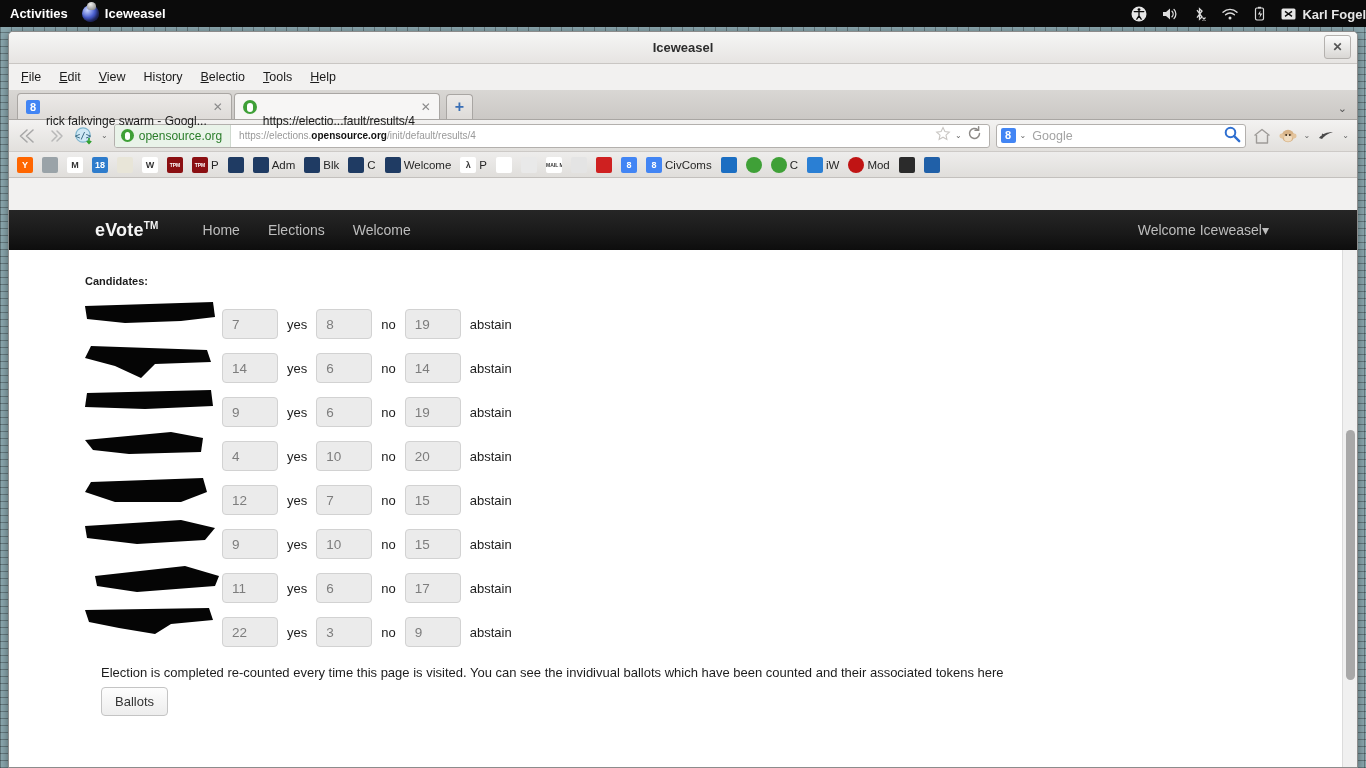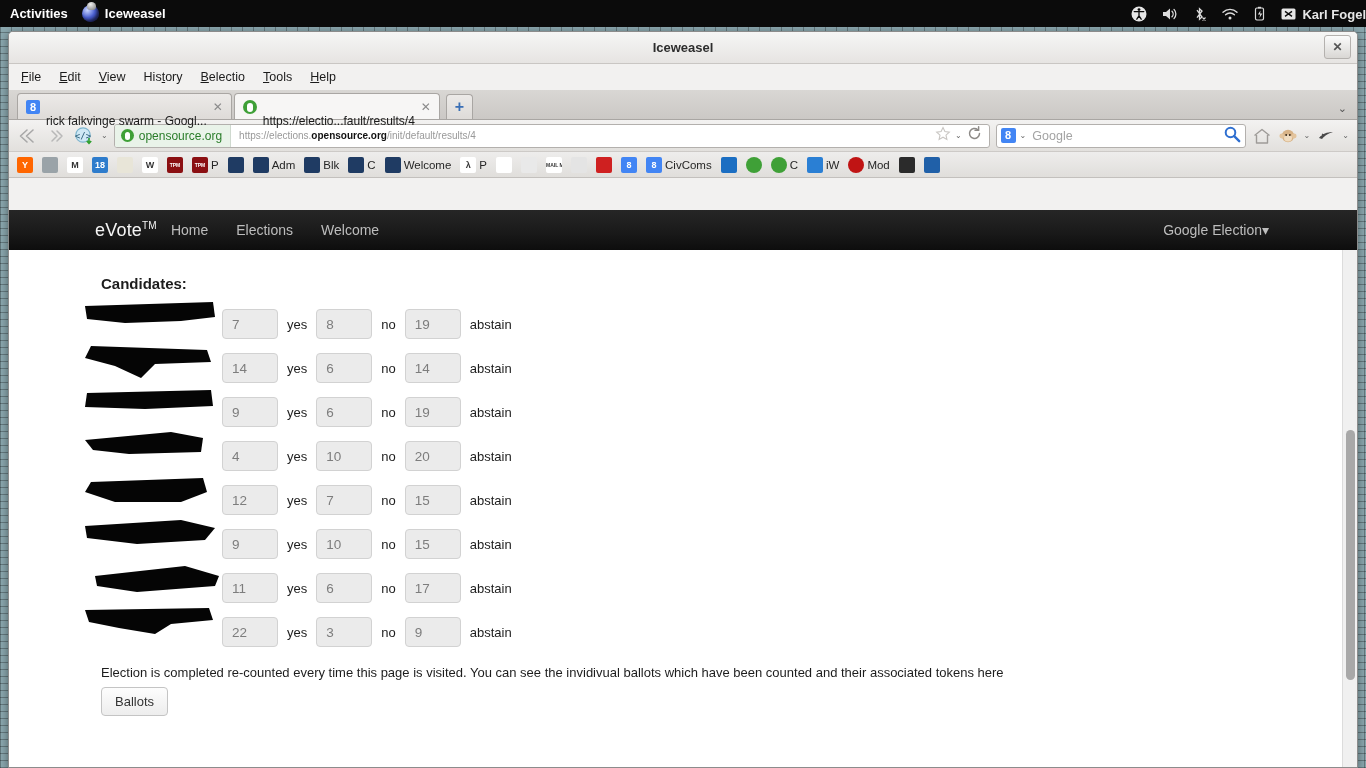--- a/index.html
+++ b/index.html
@@ -193,35 +193,36 @@
   #viewport {
     position: absolute; left: 0; right: 0; top: 178px; bottom: 0;
     background: #fff; overflow: hidden;
   }
   #sitenav {
     height: 40px; background: linear-gradient(to bottom, #262626 0%, #1a1a1a 55%, #0d0d0d 100%);
     display: flex; align-items: center; padding: 0 18px;
     color: #bfbfbf; font-size: 14px;
   }
   #sitenav .brand {
-    color: #f5f5f5; font-size: 18px; margin-left: 68px; 
+    color: #f5f5f5; font-size: 18px; margin-left: 68px; margin-right: 30px;
     letter-spacing: .2px;
+    font-weight: bold;
   }
   #sitenav .brand sup { font-size: 10px; vertical-align: super; }
   #sitenav .navlink { padding: 0 14px; color: #bdbdbd; cursor: pointer; }
   #sitenav .welcome { margin-left: auto; margin-right: 70px; color: #bdbdbd; cursor: pointer; }
 
   #pagebody { position: relative; height: calc(100% - 40px); background: #fff; }
   .cut-row {
     position: absolute; top: 0; left: 0; right: 0; height: 6px;
     overflow: hidden;
   }
   .candidates-h {
-    position: absolute; left: 92px; top: 25px;
-    font-size: 15px; font-weight: bold; color: #1d1d1d;
+    position: absolute; left: 76px; top: 25px;
+    font-size: 11px; font-weight: bold; color: #1d1d1d;
   }
   #rows { position: absolute; left: 76px; top: 52px; }
   .vrow { position: relative; height: 44px; display: flex; align-items: center; }
   .redact { position: absolute; left: 0; }
   .fields { margin-left: 137px; display: flex; align-items: center; }
   .fld {
     width: 56px; height: 30px; border: 1px solid #d2d2d2; border-radius: 4px;
     background: #ebebeb; color: #7d7d7d;
     font-size: 13.5px; font-family: "Liberation Sans", sans-serif;
     padding: 0 9px; outline: none;
@@ -514,21 +515,21 @@
   <div id="viewport">
 
     <div id="sitenav">
       <div class="brand">
         <span>eVote</span><sup>TM</sup>
       </div>
       <div class="navlink">Home</div>
       <div class="navlink">Elections</div>
       <div class="navlink">Welcome</div>
       <div class="welcome">
-        <span>Google Election</span><span>▾</span>
+        <span>Welcome Iceweasel</span><span>▾</span>
       </div>
     </div>
 
     <div id="pagebody">
       <div class="cut-row"></div>
 
       <div class="candidates-h">Candidates:</div>
 
       <div id="rows">
           <div class="vrow">

